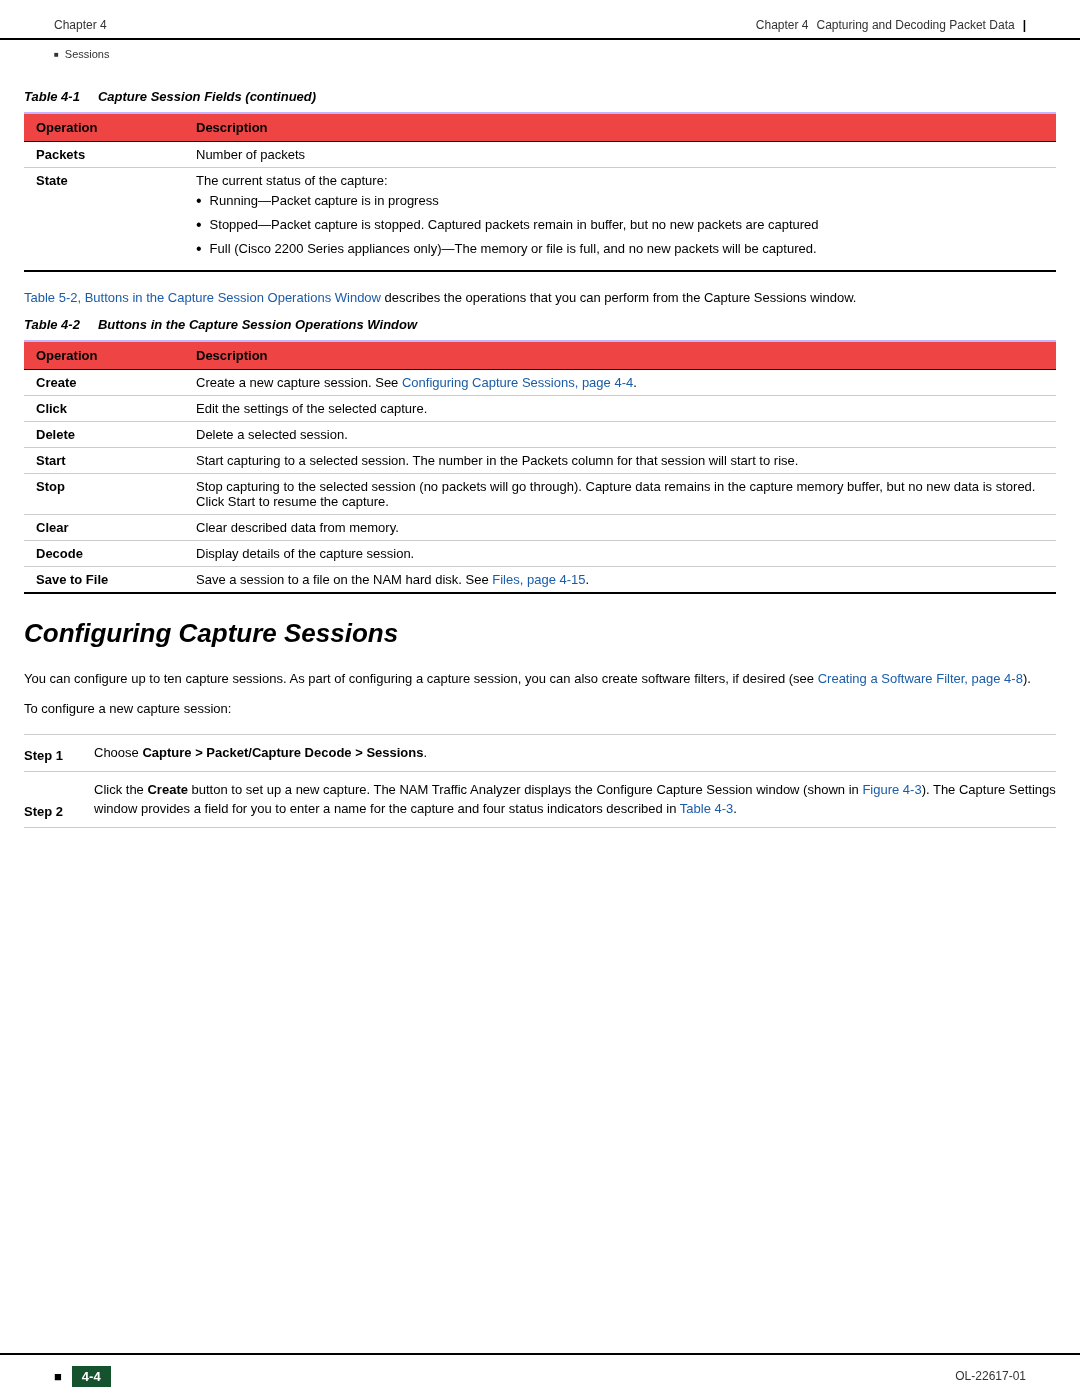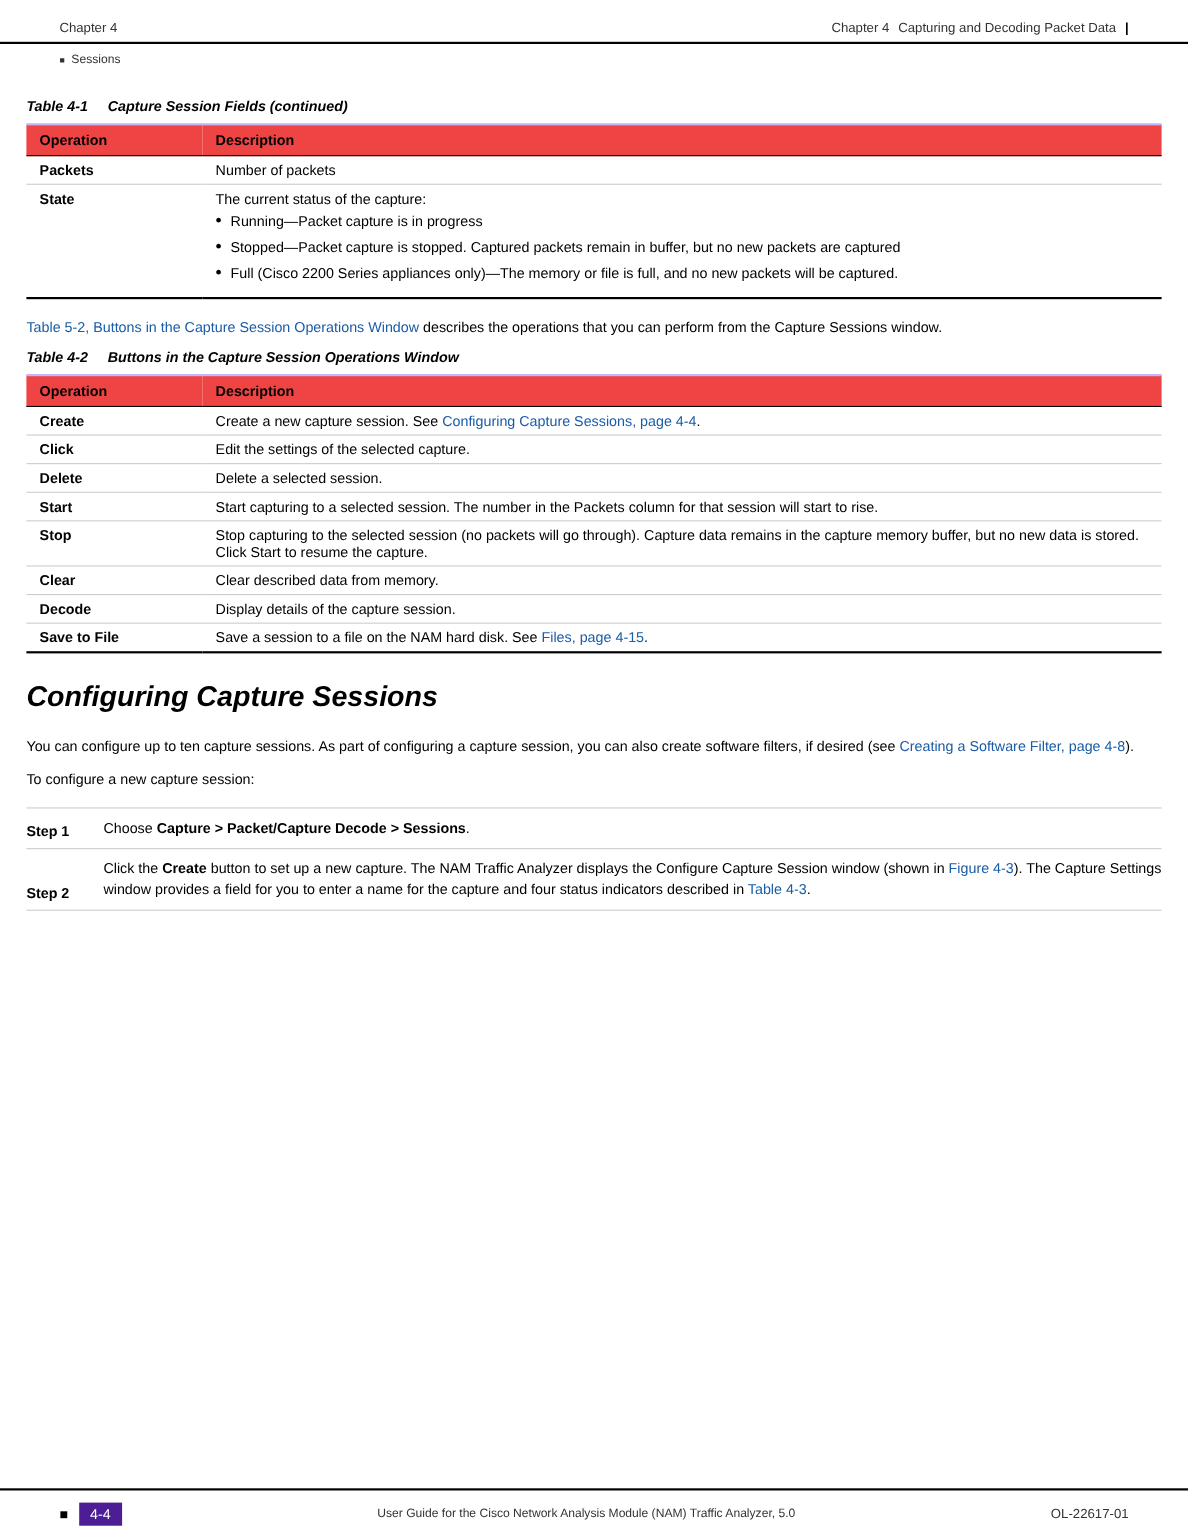--- a/index.html
+++ b/index.html
@@ -181,25 +181,25 @@
       align-items: center;
       padding: 8px 54px;
       height: 44px;
     }
     .footer-left {
       display: flex;
       align-items: center;
       gap: 10px;
     }
     .footer-page-num {
-      background: #4c1d95;
+      background: #14532d;
       color: #fff;
       padding: 3px 10px;
       font-size: 13px;
-      font-weight: normal;
+      font-weight: bold;
     }
     .footer-center {
       font-size: 11px;
       color: #333;
       text-align: center;
       flex: 1;
       margin: 0 20px;
     }
     .footer-right {
       font-size: 12px;
@@ -347,15 +347,14 @@
 
   </div>
 
 </div>
 
 <div class="page-footer">
   <div class="footer-left">
     <span>■</span>
     <span class="footer-page-num">4-4</span>
   </div>
-  <div class="footer-center">User Guide for the Cisco Network Analysis Module (NAM) Traffic Analyzer, 5.0</div>
   <div class="footer-right">OL-22617-01</div>
 </div>
 
 </body></html>

